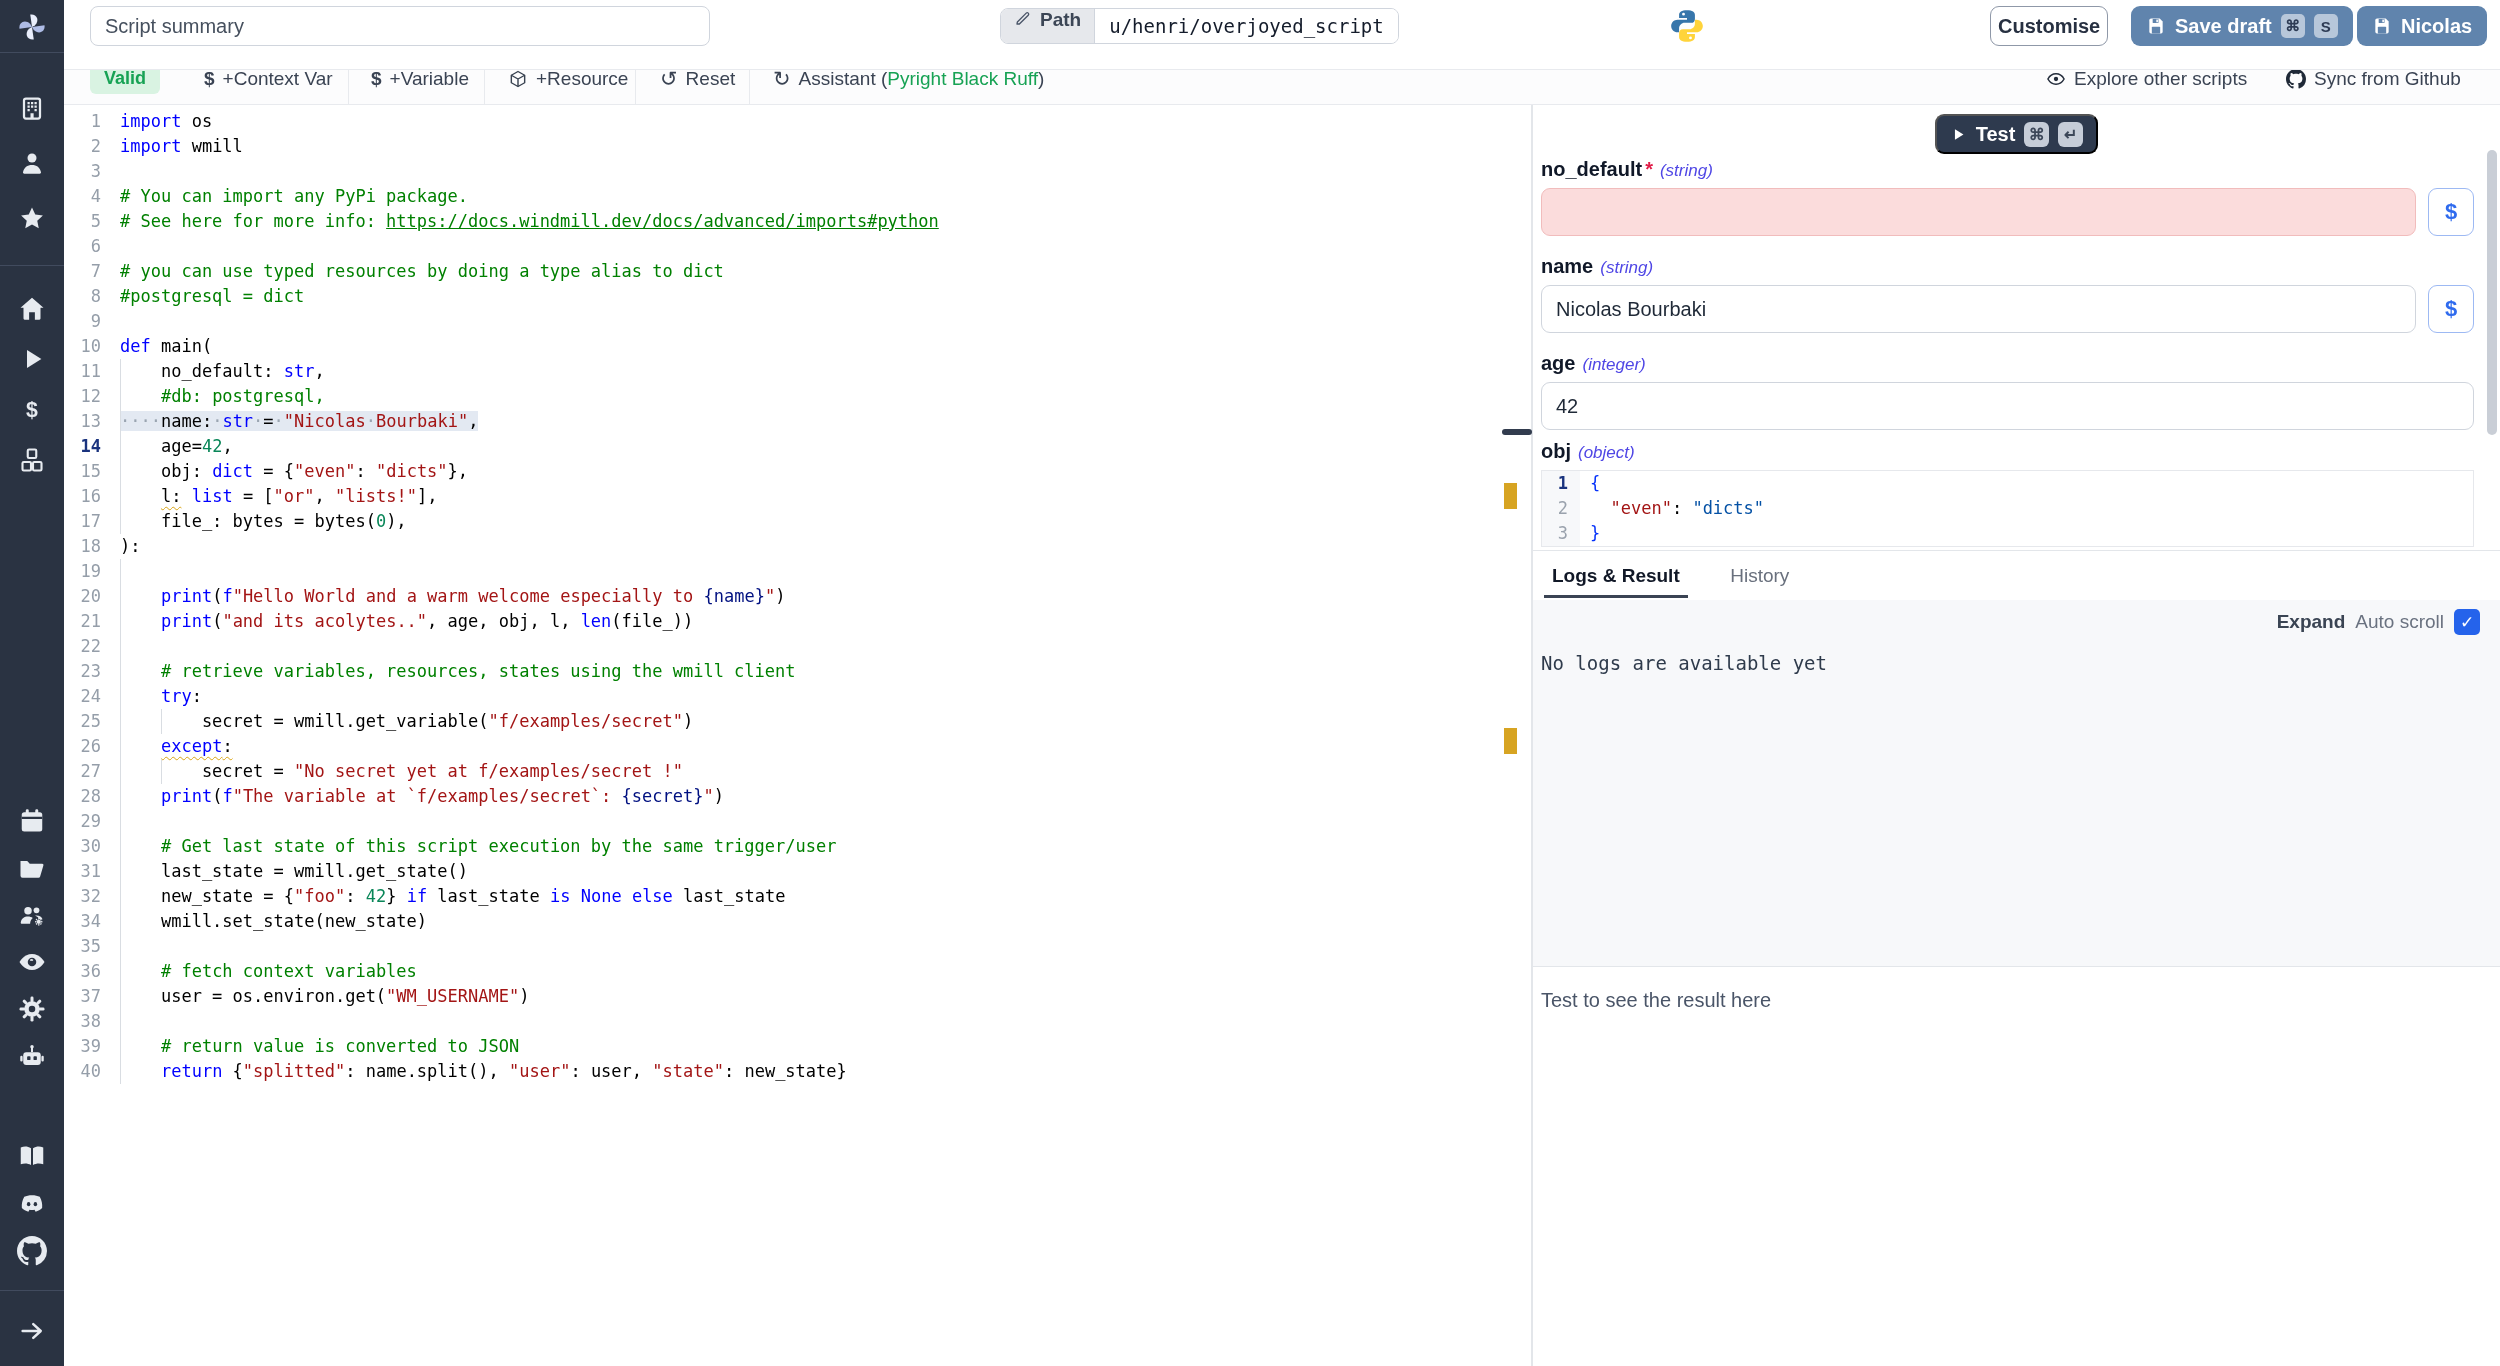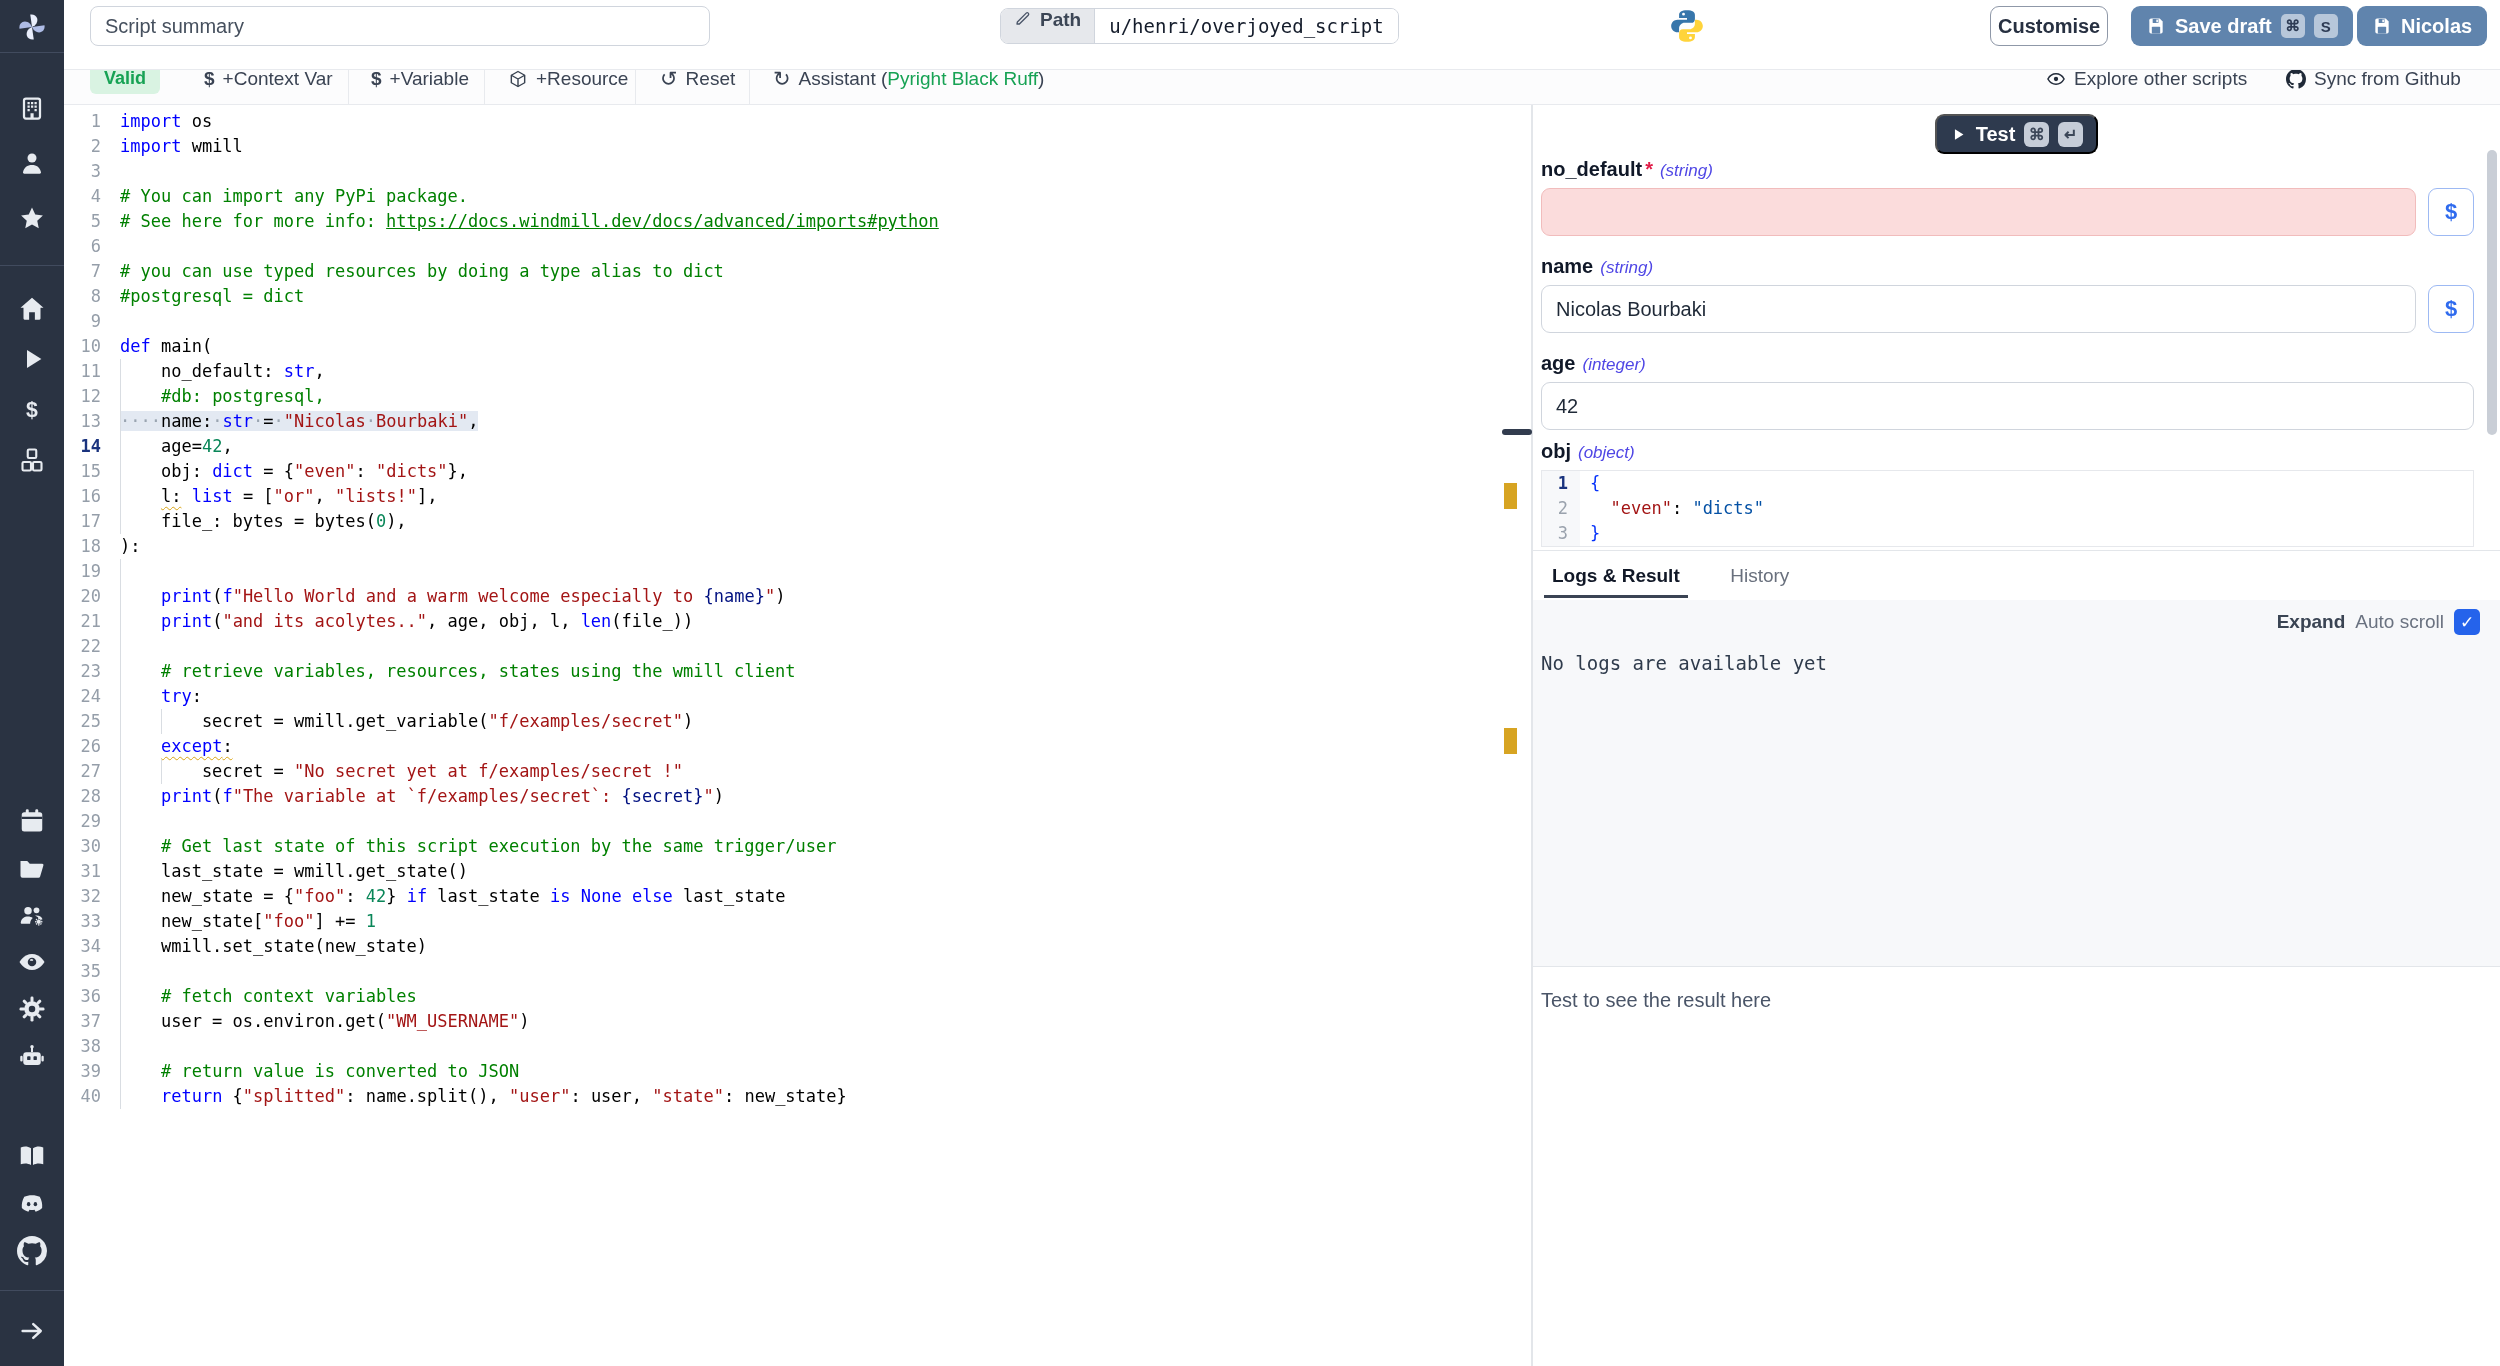--- a/index.html
+++ b/index.html
@@ -375,21 +375,20 @@
       <div class="cl"><span class="ln">23</span><span class="code"><i class="ig" style="left: 0ch;"></i><span class="p">    </span><span class="c"># retrieve variables, resources, states using the wmill client</span></span></div>
       <div class="cl"><span class="ln">24</span><span class="code"><i class="ig" style="left: 0ch;"></i><span class="p">    </span><span class="k">try</span><span class="p">:</span></span></div>
       <div class="cl"><span class="ln">25</span><span class="code"><i class="ig" style="left: 0ch;"></i><i class="ig" style="left: 4ch;"></i><span class="p">        secret = wmill.get_variable(</span><span class="s">"f/examples/secret"</span><span class="p">)</span></span></div>
       <div class="cl"><span class="ln">26</span><span class="code"><i class="ig" style="left: 0ch;"></i><span class="p">    </span><span class="k q">except</span><span class="p q">:</span></span></div>
       <div class="cl"><span class="ln">27</span><span class="code"><i class="ig" style="left: 0ch;"></i><i class="ig" style="left: 4ch;"></i><span class="p">        secret = </span><span class="s">"No secret yet at f/examples/secret !"</span></span></div>
       <div class="cl"><span class="ln">28</span><span class="code"><i class="ig" style="left: 0ch;"></i><span class="p">    </span><span class="k">print</span><span class="p">(</span><span class="k">f</span><span class="s">"The variable at `f/examples/secret`: </span><span class="v">{secret}</span><span class="s">"</span><span class="p">)</span></span></div>
       <div class="cl"><span class="ln">29</span><span class="code"><i class="ig" style="left: 0ch;"></i></span></div>
       <div class="cl"><span class="ln">30</span><span class="code"><i class="ig" style="left: 0ch;"></i><span class="p">    </span><span class="c"># Get last state of this script execution by the same trigger/user</span></span></div>
       <div class="cl"><span class="ln">31</span><span class="code"><i class="ig" style="left: 0ch;"></i><span class="p">    last_state = wmill.get_state()</span></span></div>
       <div class="cl"><span class="ln">32</span><span class="code"><i class="ig" style="left: 0ch;"></i><span class="p">    new_state = {</span><span class="s">"foo"</span><span class="p">: </span><span class="n">42</span><span class="p">} </span><span class="k">if</span><span class="p"> last_state </span><span class="k">is</span><span class="p"> </span><span class="k">None</span><span class="p"> </span><span class="k">else</span><span class="p"> last_state</span></span></div>
-      <div class="cl"><span class="ln">33</span><span class="code"><i class="ig" style="left: 0ch;"></i><span class="p">    new_state[</span><span class="s">"foo"</span><span class="p">] += </span><span class="n">1</span></span></div>
       <div class="cl"><span class="ln">34</span><span class="code"><i class="ig" style="left: 0ch;"></i><span class="p">    wmill.set_state(new_state)</span></span></div>
       <div class="cl"><span class="ln">35</span><span class="code"><i class="ig" style="left: 0ch;"></i></span></div>
       <div class="cl"><span class="ln">36</span><span class="code"><i class="ig" style="left: 0ch;"></i><span class="p">    </span><span class="c"># fetch context variables</span></span></div>
       <div class="cl"><span class="ln">37</span><span class="code"><i class="ig" style="left: 0ch;"></i><span class="p">    user = os.environ.get(</span><span class="s">"WM_USERNAME"</span><span class="p">)</span></span></div>
       <div class="cl"><span class="ln">38</span><span class="code"><i class="ig" style="left: 0ch;"></i></span></div>
       <div class="cl"><span class="ln">39</span><span class="code"><i class="ig" style="left: 0ch;"></i><span class="p">    </span><span class="c"># return value is converted to JSON</span></span></div>
       <div class="cl"><span class="ln">40</span><span class="code"><i class="ig" style="left: 0ch;"></i><span class="p">    </span><span class="k">return</span><span class="p"> {</span><span class="s">"splitted"</span><span class="p">: name.split(), </span><span class="s">"user"</span><span class="p">: user, </span><span class="s">"state"</span><span class="p">: new_state}</span></span></div>
     </div>
 </div>
 

